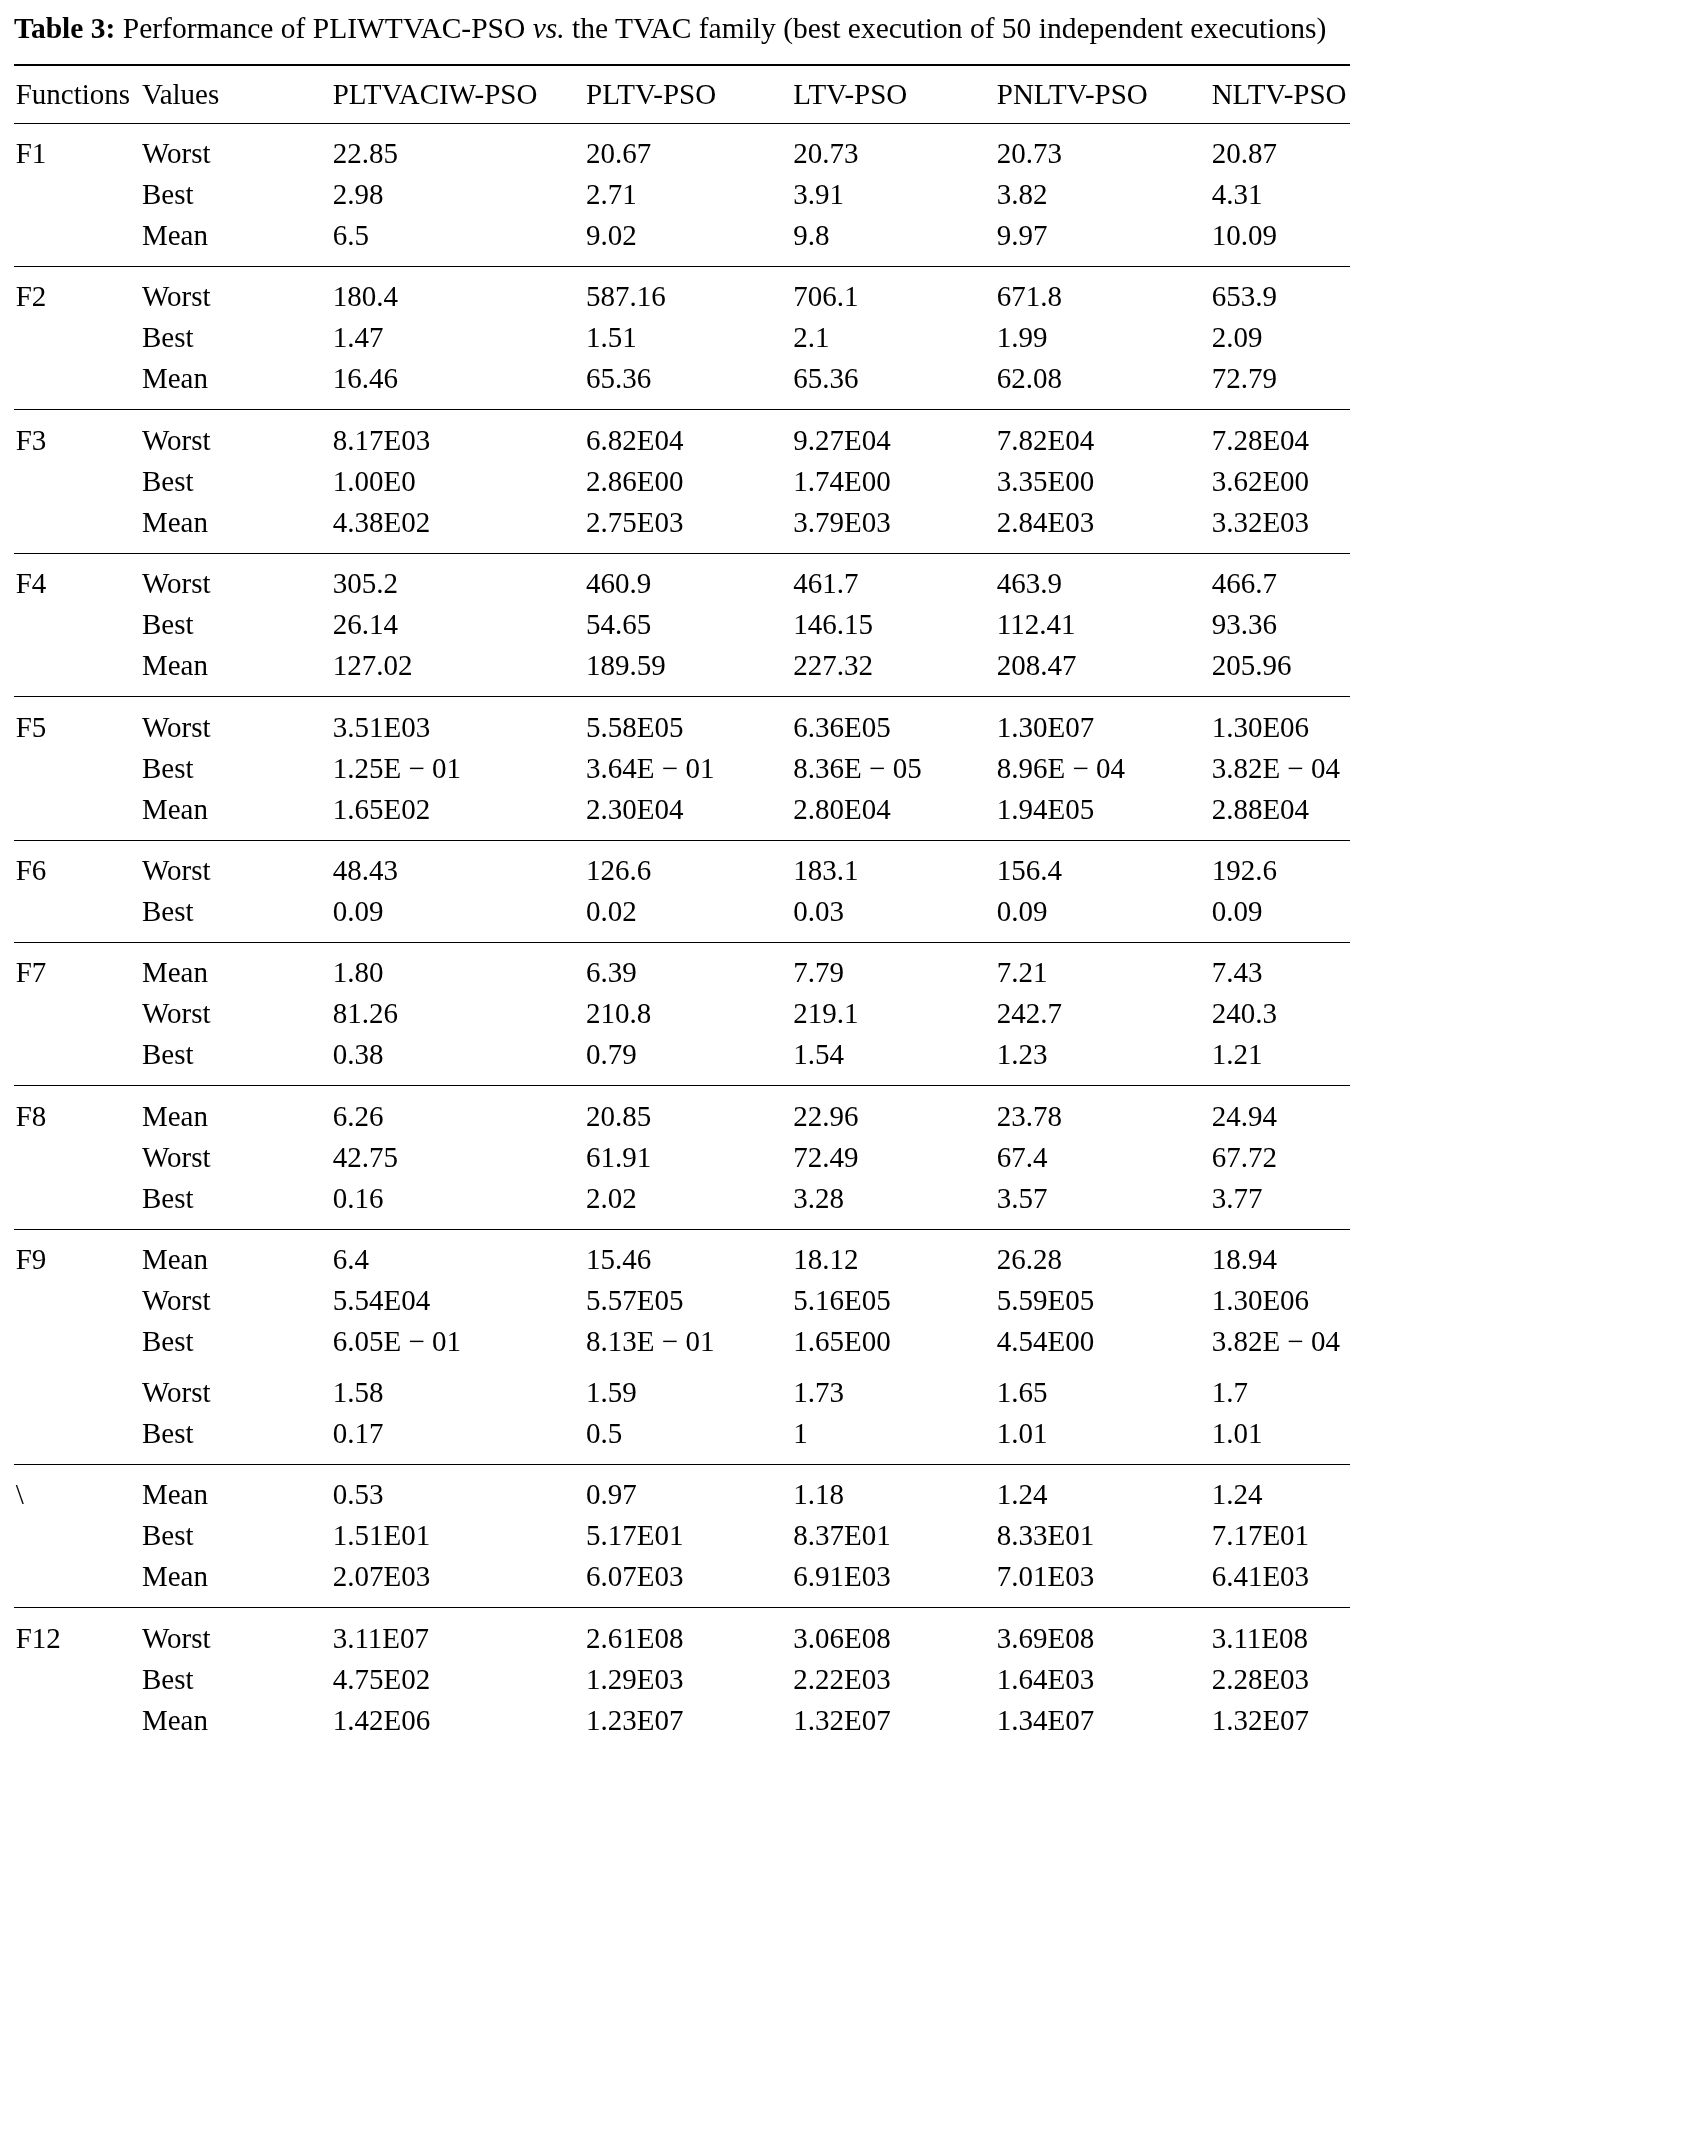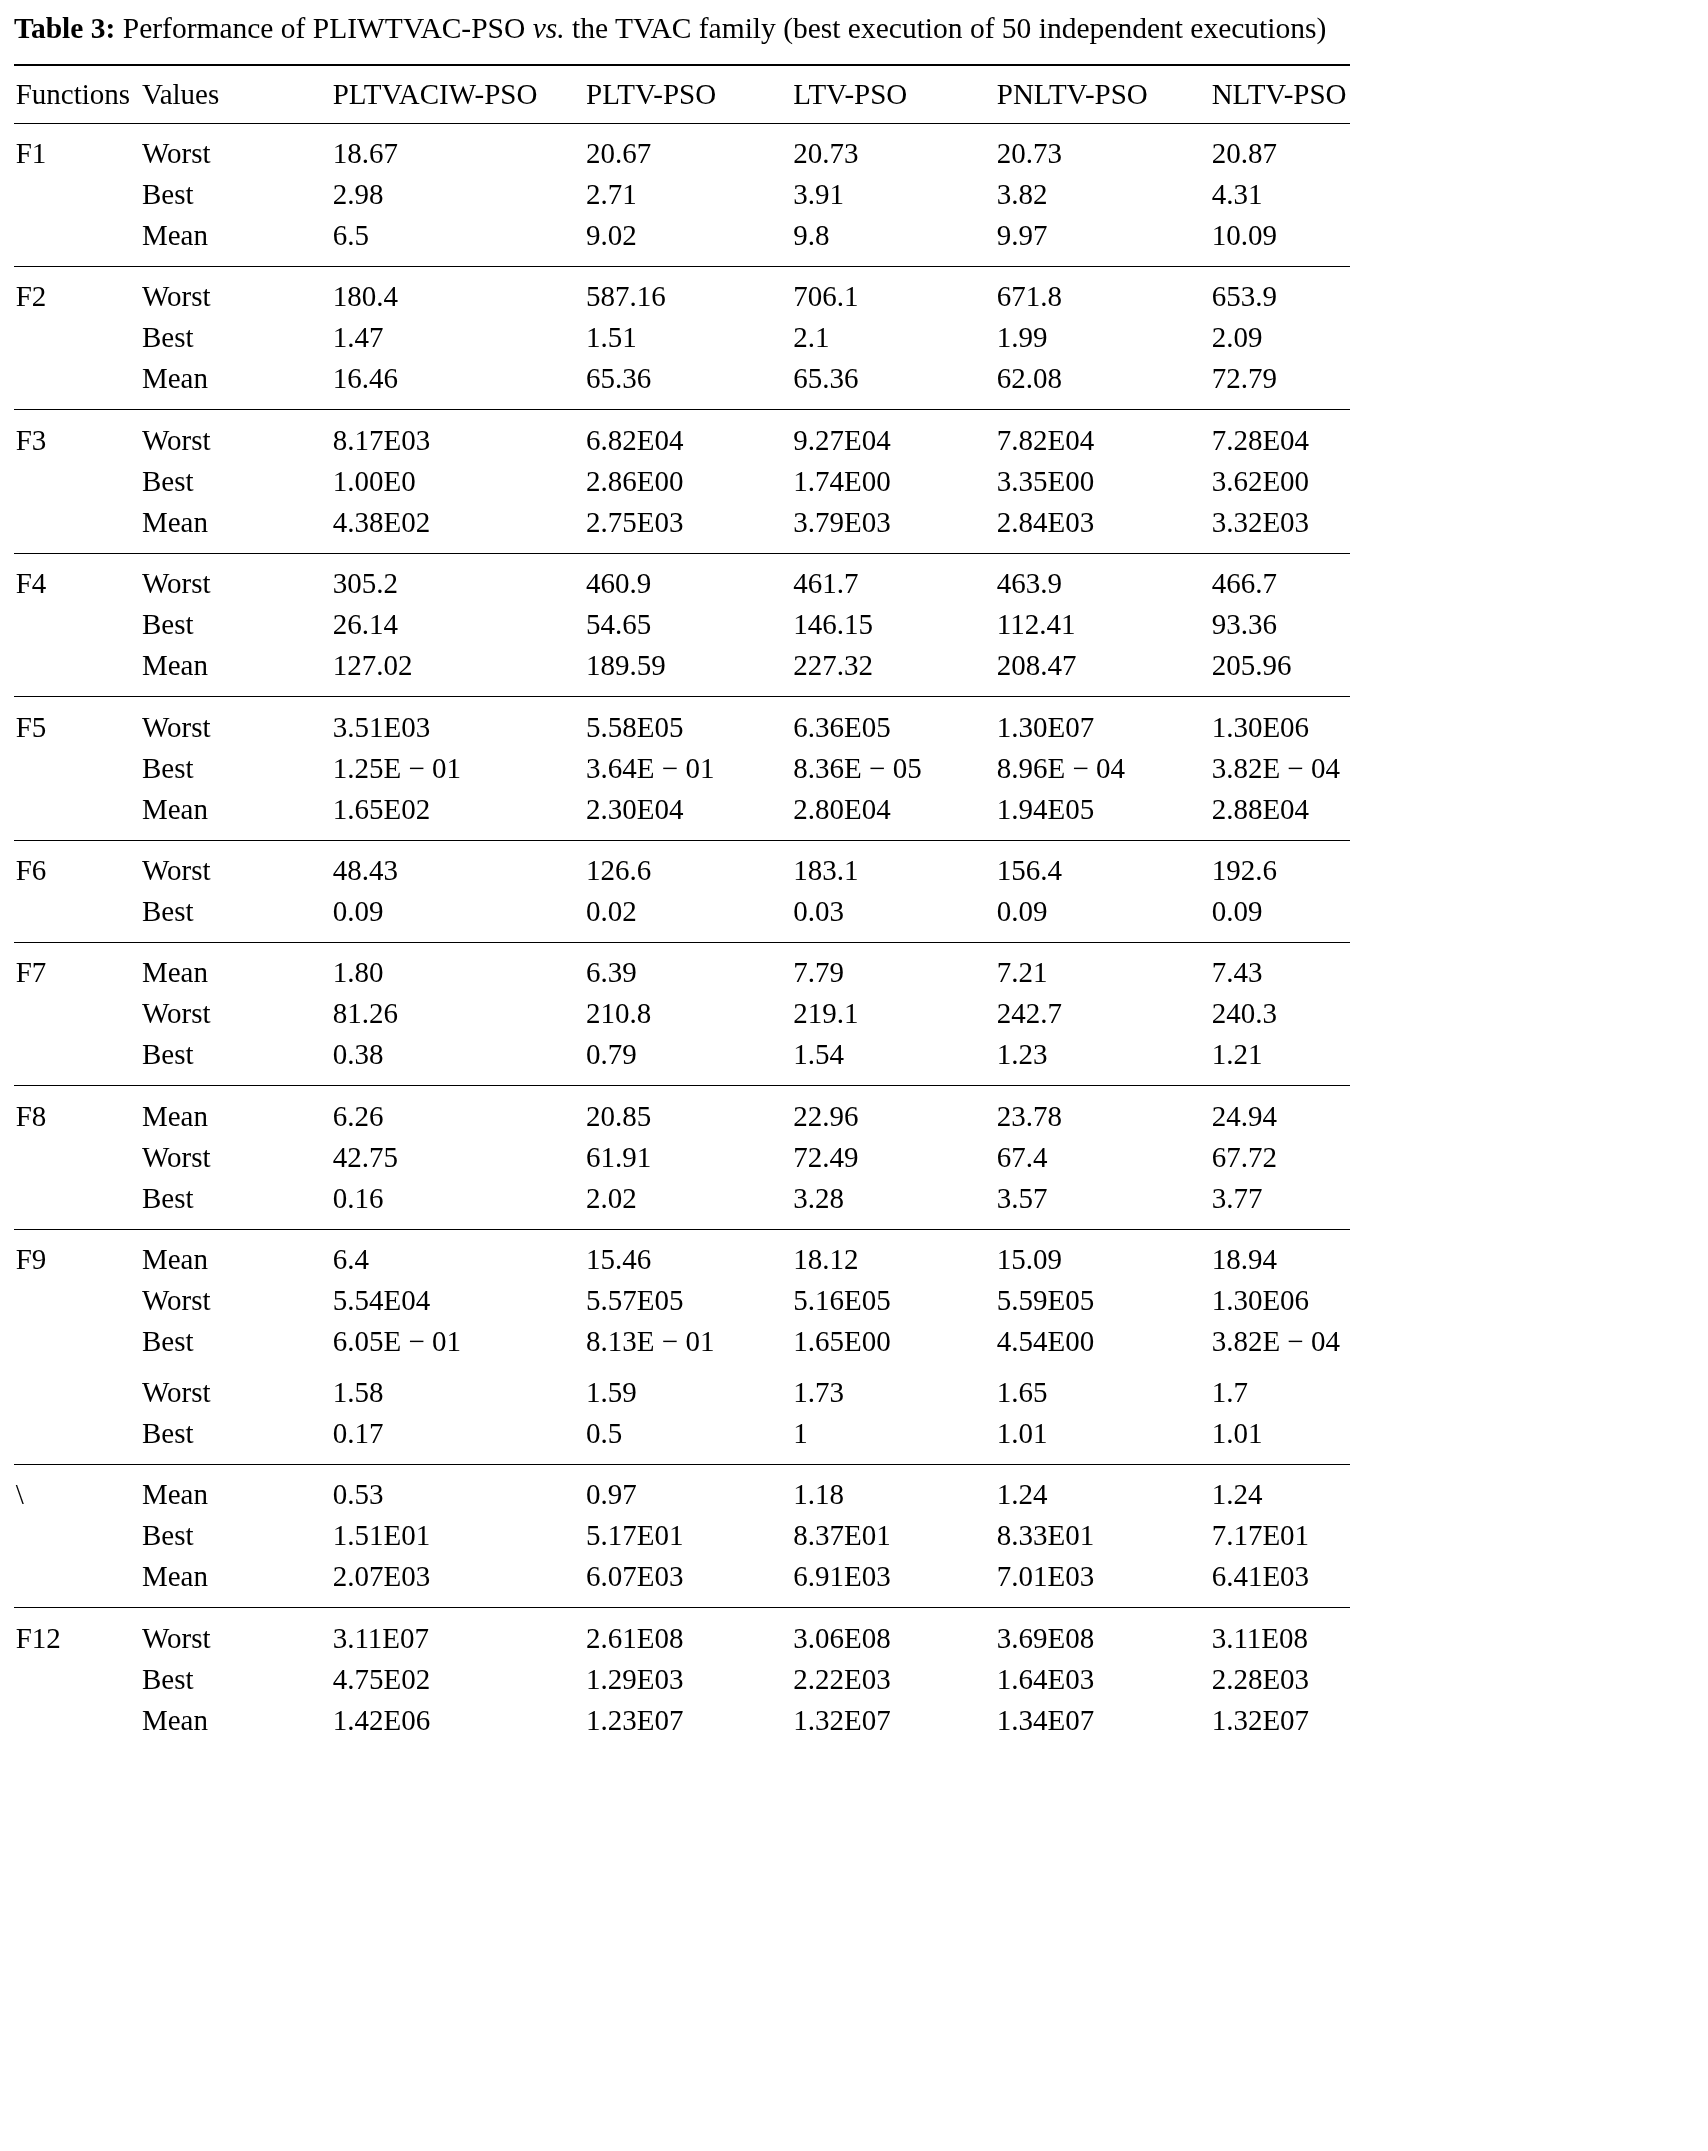--- a/index.html
+++ b/index.html
@@ -103,21 +103,21 @@
         <th class="hdr-cell rule-top">PLTV-PSO</th>
         <th class="hdr-cell rule-top">LTV-PSO</th>
         <th class="hdr-cell rule-top">PNLTV-PSO</th>
         <th class="hdr-cell rule-top">NLTV-PSO</th>
       </tr>
     </thead>
     <tbody id="table-body">
     <tr class="group-start">
           <td class="fn-cell">F1</td>
           <td>Worst</td>
-          <td class="bold">18.67</td>
+          <td class="bold">22.85</td>
           <td>20.67</td>
           <td>20.73</td>
           <td>20.73</td>
           <td>20.87</td>
         </tr>
         <tr>
           <td class="fn-cell"></td>
           <td>Best</td>
           <td>2.98</td>
           <td>2.71</td>
@@ -313,21 +313,21 @@
           <td>3.28</td>
           <td>3.57</td>
           <td>3.77</td>
         </tr>
         <tr class="group-start">
           <td class="fn-cell">F9</td>
           <td>Mean</td>
           <td class="bold">6.4</td>
           <td>15.46</td>
           <td>18.12</td>
-          <td>15.09</td>
+          <td>26.28</td>
           <td>18.94</td>
         </tr>
         <tr>
           <td class="fn-cell"></td>
           <td>Worst</td>
           <td class="bold">5.54E04</td>
           <td>5.57E05</td>
           <td>5.16E05</td>
           <td>5.59E05</td>
           <td>1.30E06</td>

